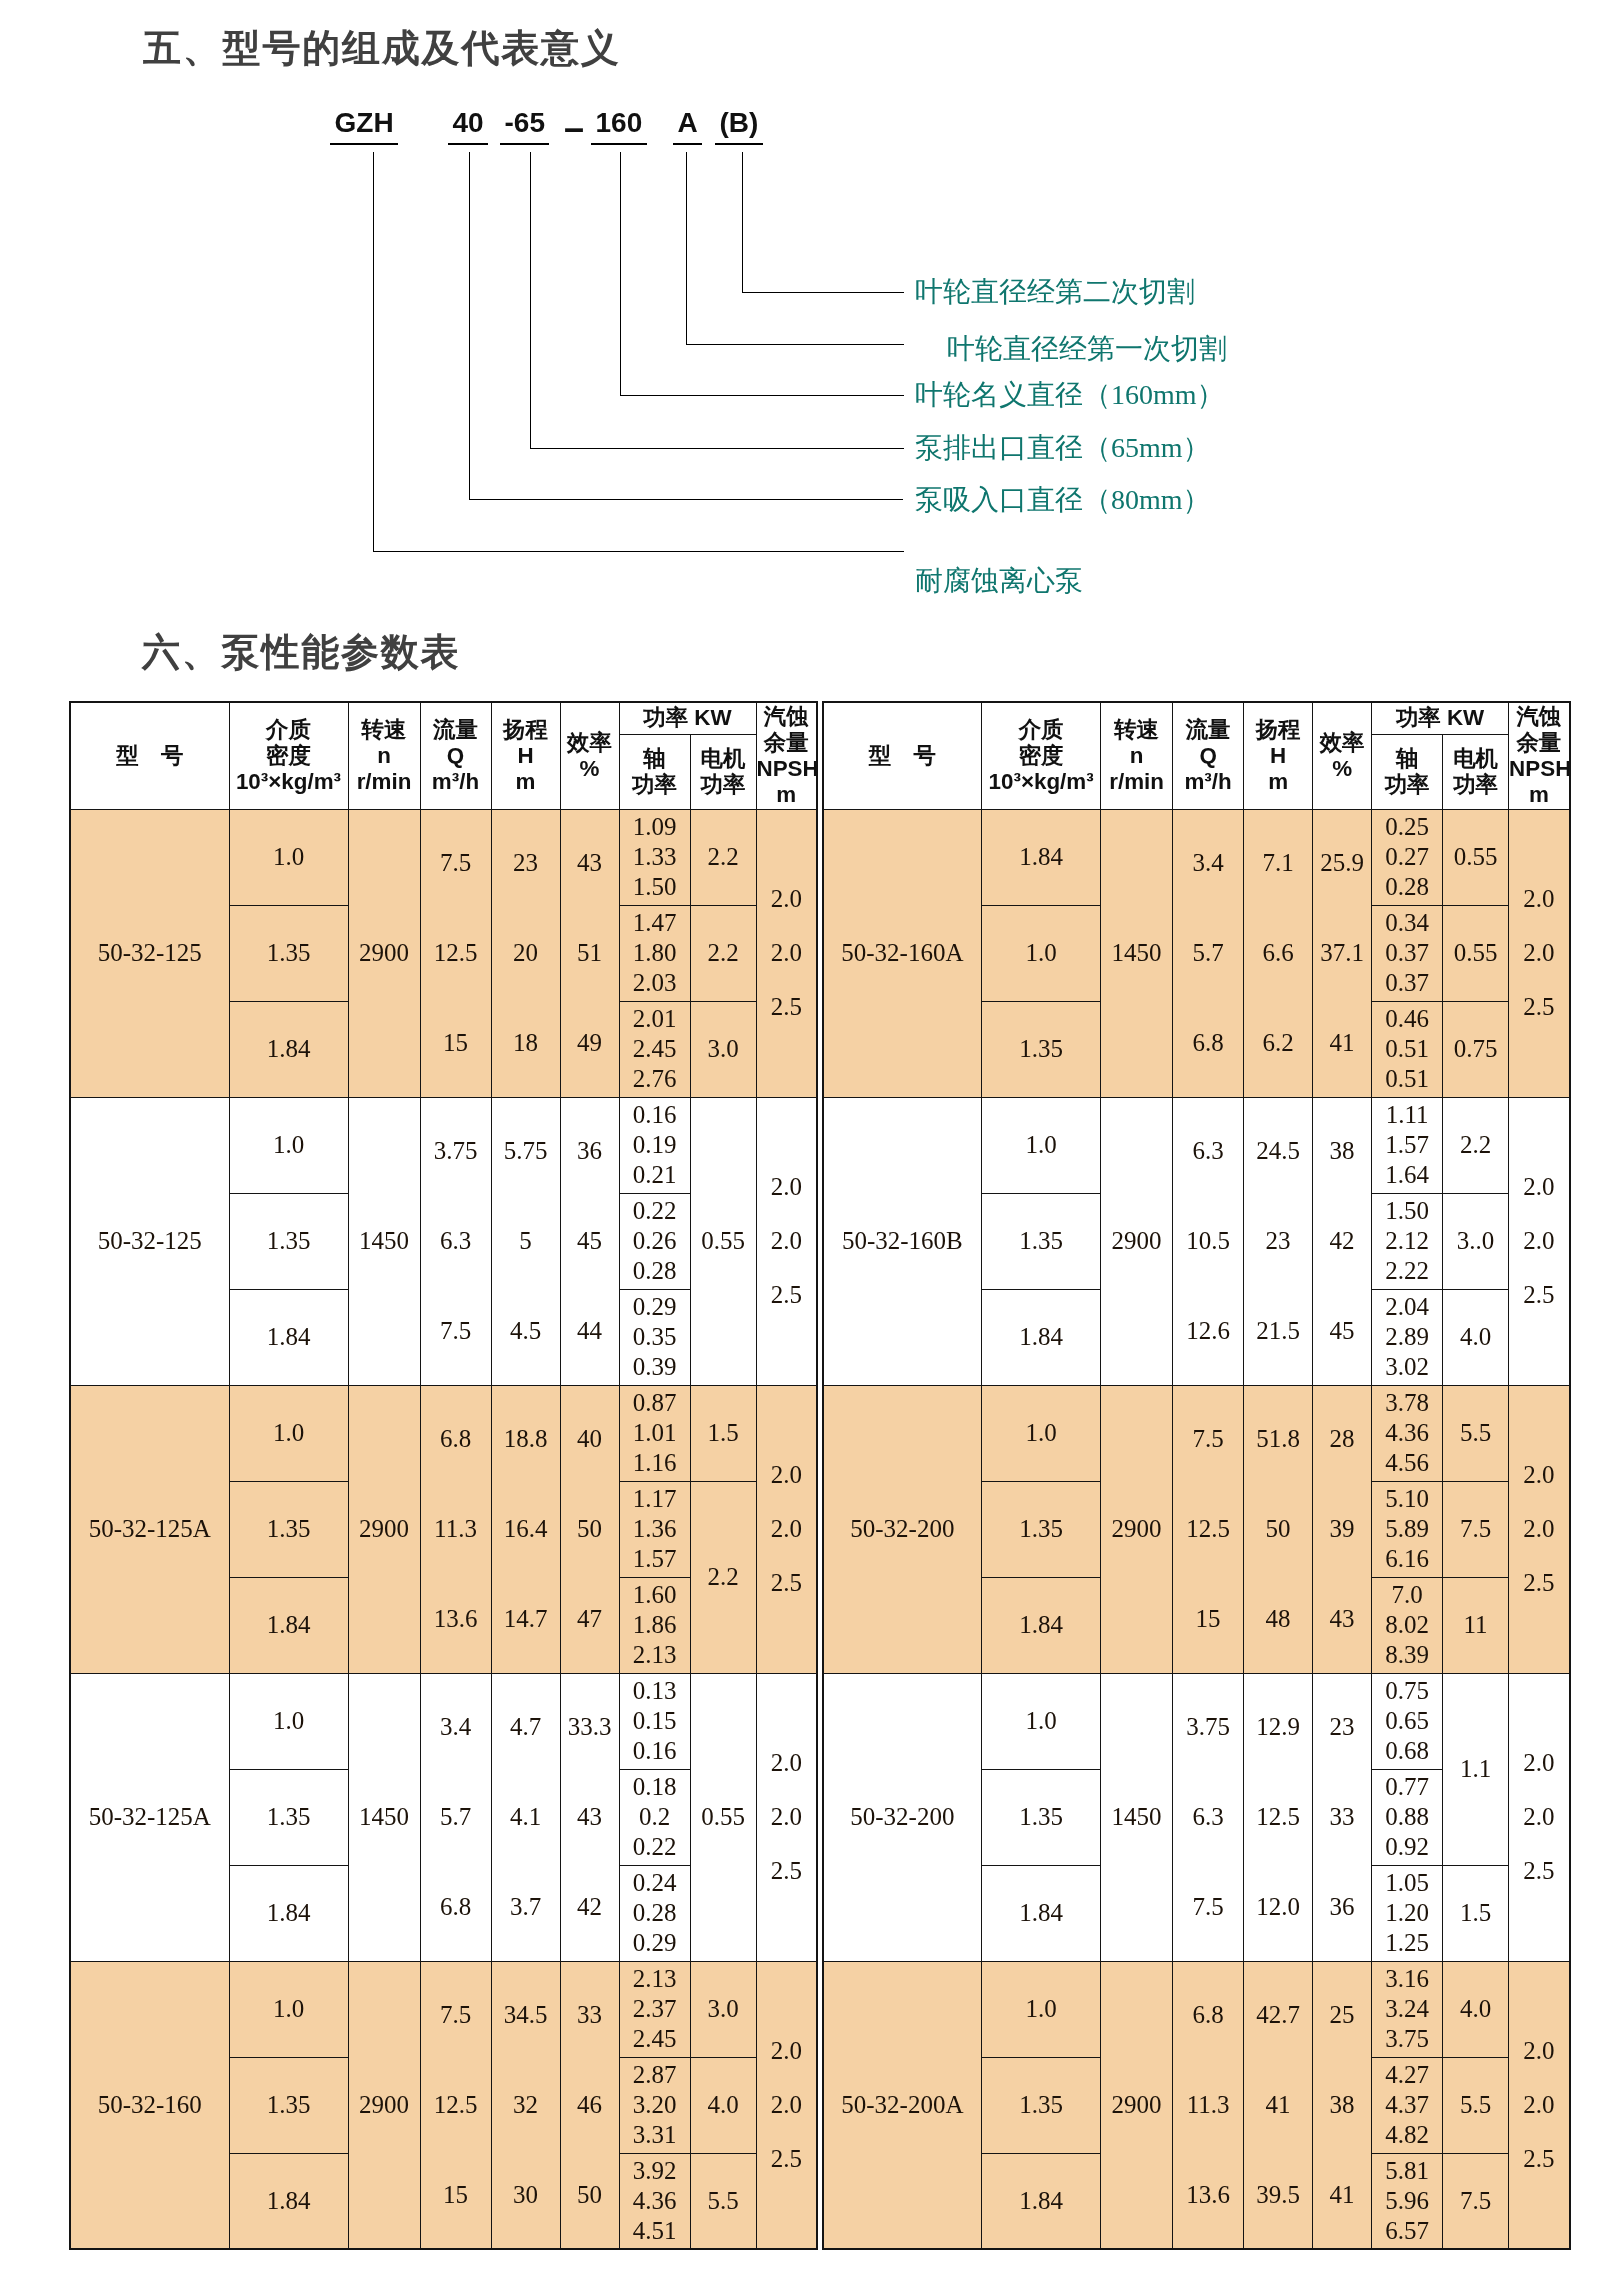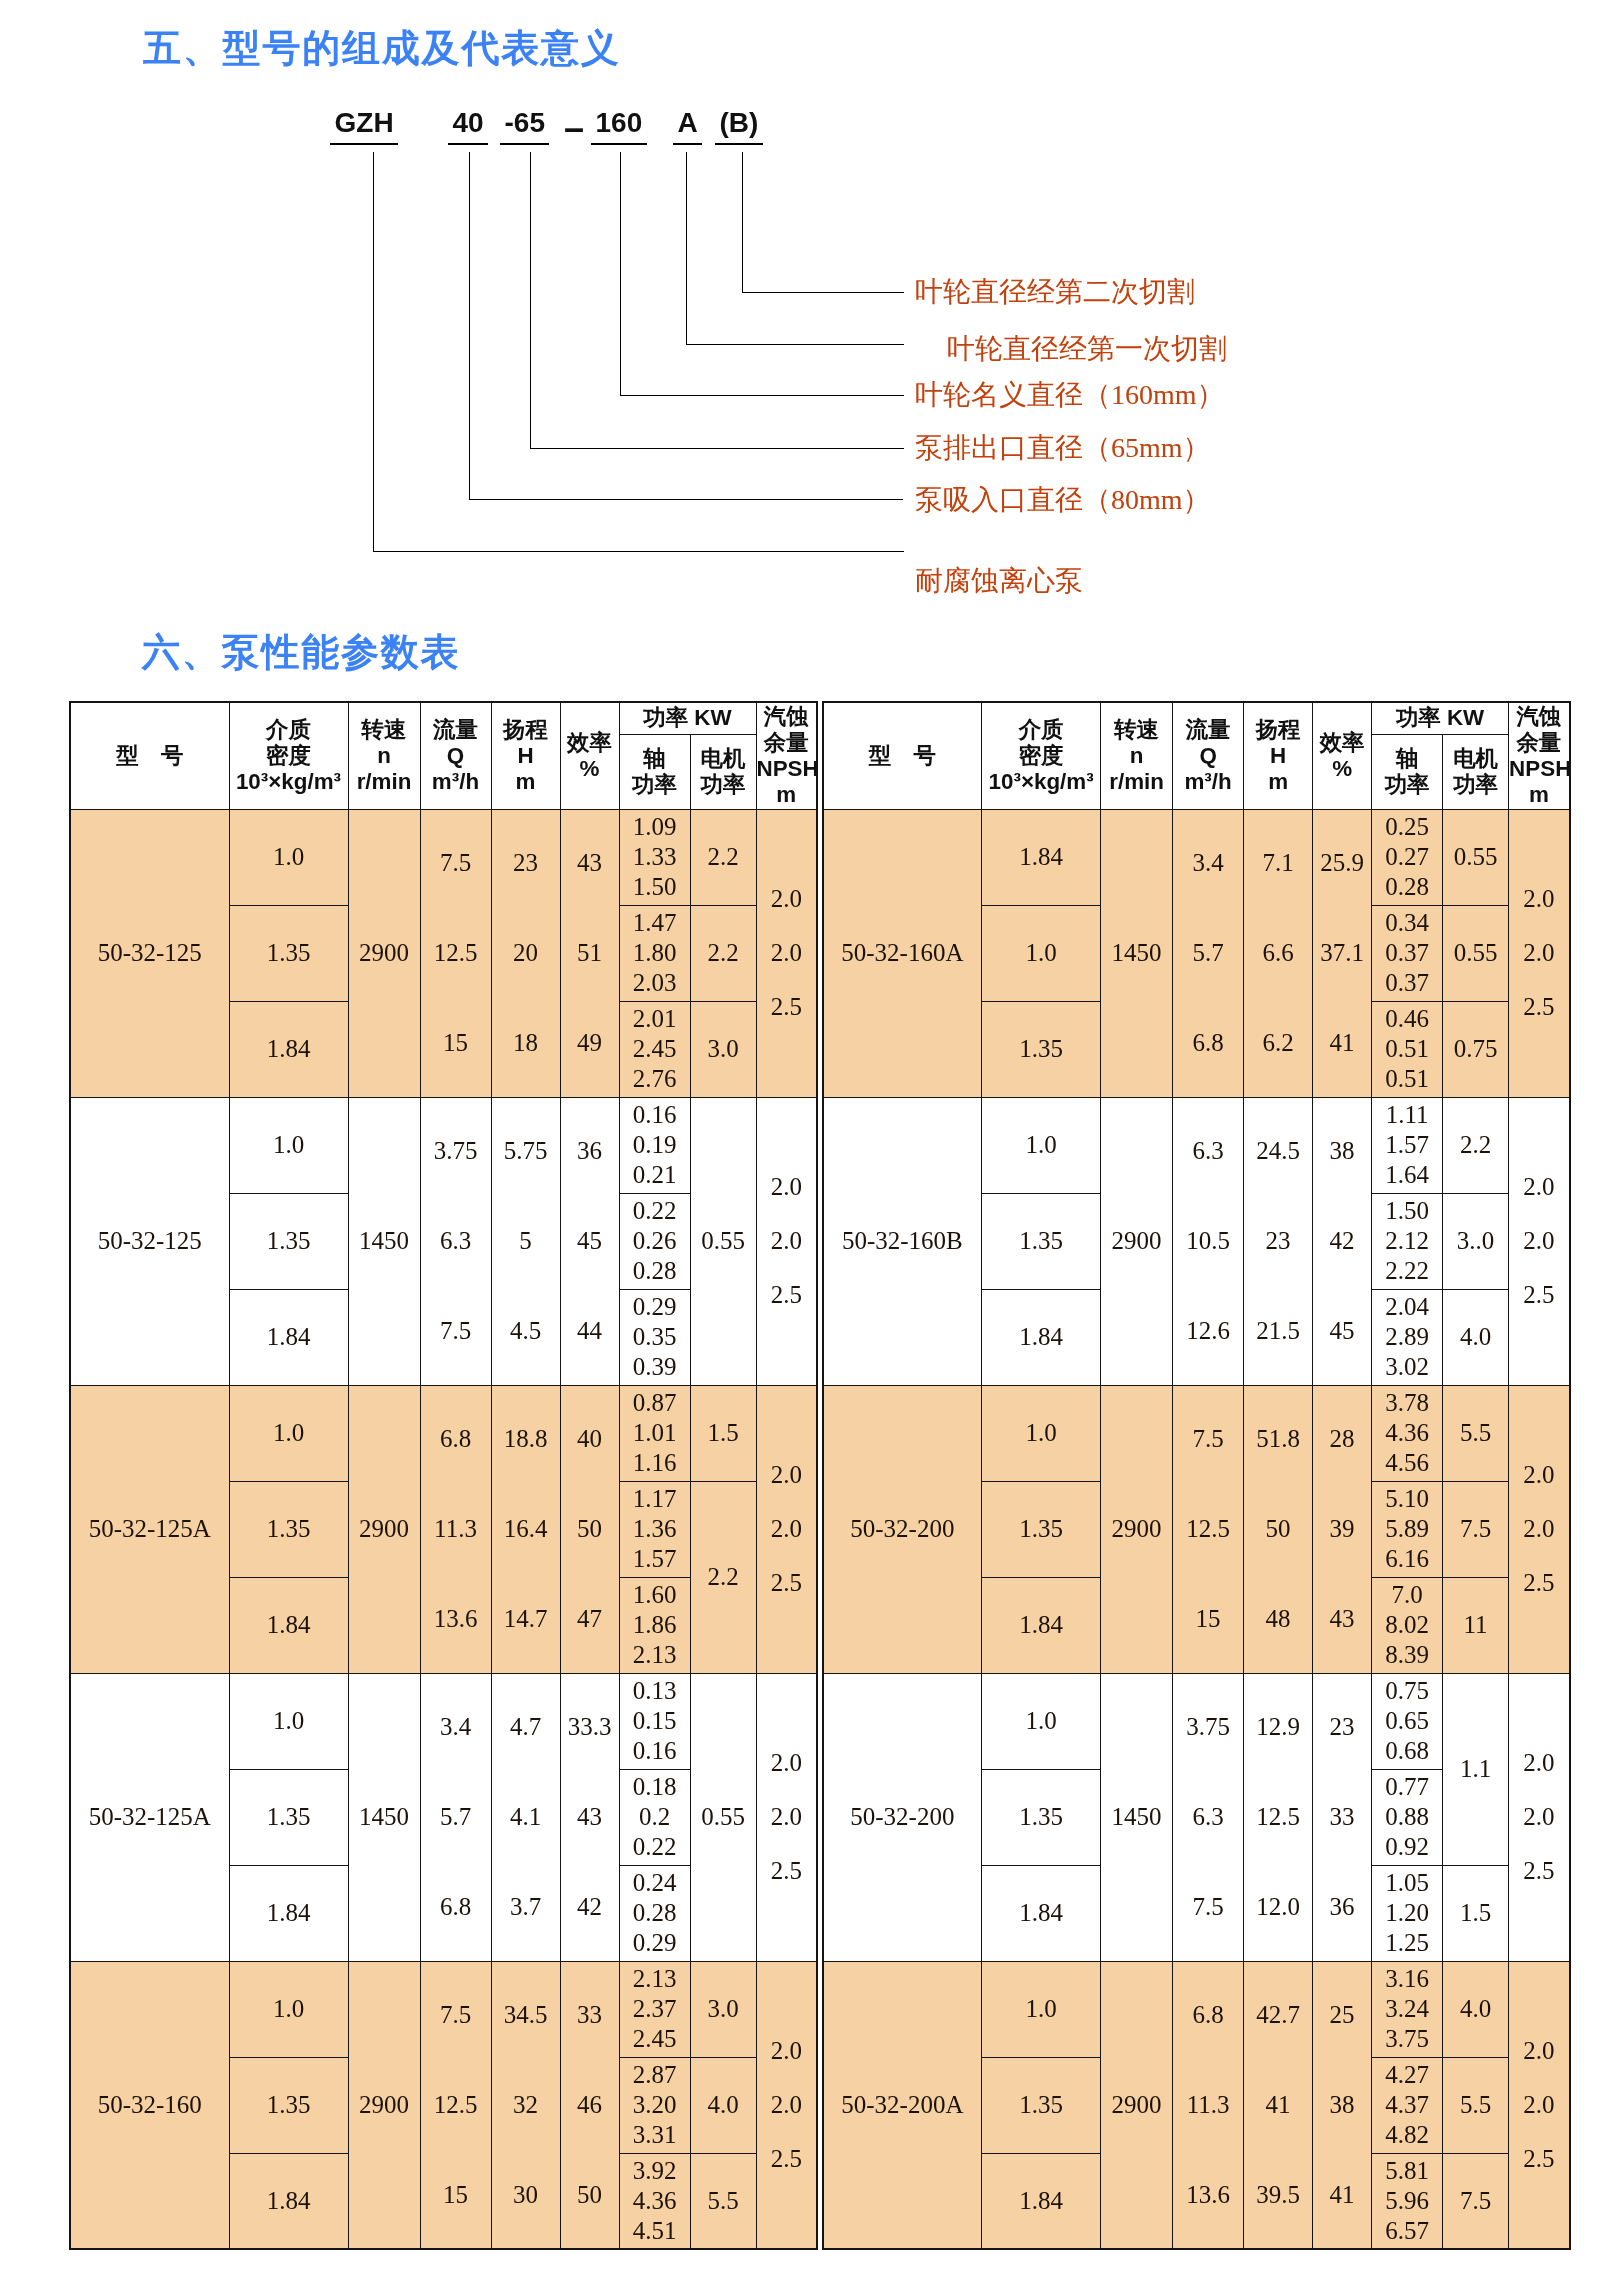--- a/index.html
+++ b/index.html
@@ -1,32 +1,32 @@
 <!DOCTYPE html>
 <html style="font-size:14.3px"><head>
 <meta charset="utf-8">
 <style>
   html,body{margin:0;padding:0;}
   body{width:1620px;height:2291px;background:#ffffff;position:relative;
        font-family:"Liberation Sans",sans-serif;color:#111;}
   .sec-title{position:absolute;font-size:38px;font-weight:bold;letter-spacing:1.8px;
-             font-family:"Liberation Sans",sans-serif;color:#3b82f6;}
+             font-family:"Liberation Sans",sans-serif;color:#404040;}
   #title1{left:143px;top:23px;}
   #title2{left:142px;top:627px;}
 
   
   #diagram{position:absolute;left:0;top:0;width:1620px;height:609px;}
   .mseg{position:absolute;top:107px;font-size:28px;font-weight:bold;
         font-family:"Liberation Sans",sans-serif;border-bottom:2.7px solid #000;
         padding:0 4.5px 3.6px 4.5px;white-space:nowrap;}
   .msep{position:absolute;top:107px;font-size:36px;font-weight:bold;
         font-family:"Liberation Sans",sans-serif;white-space:nowrap;}
   .conn{position:absolute;border-left:1.8px solid #000;border-bottom:1.8px solid #000;}
   .dlabel{position:absolute;left:915px;font-size:28px;line-height:38px;
-          font-family:"Liberation Serif","DejaVu Serif",serif;color:#c2410c;white-space:nowrap;}
+          font-family:"Liberation Serif","DejaVu Serif",serif;color:#0f766e;white-space:nowrap;}
 
   
   #tables{position:absolute;left:69px;top:701px;display:flex;gap:3.6px;}
   table.perf{border-collapse:collapse;table-layout:fixed;width:747px;
              border:2.7px solid #141414;background:#fff;}
   table.perf th,table.perf td{border:1.8px solid #141414;text-align:center;
              vertical-align:middle;padding:0;overflow:hidden;}
   table.perf th{font-size:22.4px;font-weight:bold;line-height:26px;
                 font-family:"Liberation Sans",sans-serif;background:#fff;}
   table.perf td{font-size:25px;font-family:"Liberation Serif","DejaVu Serif",serif;

